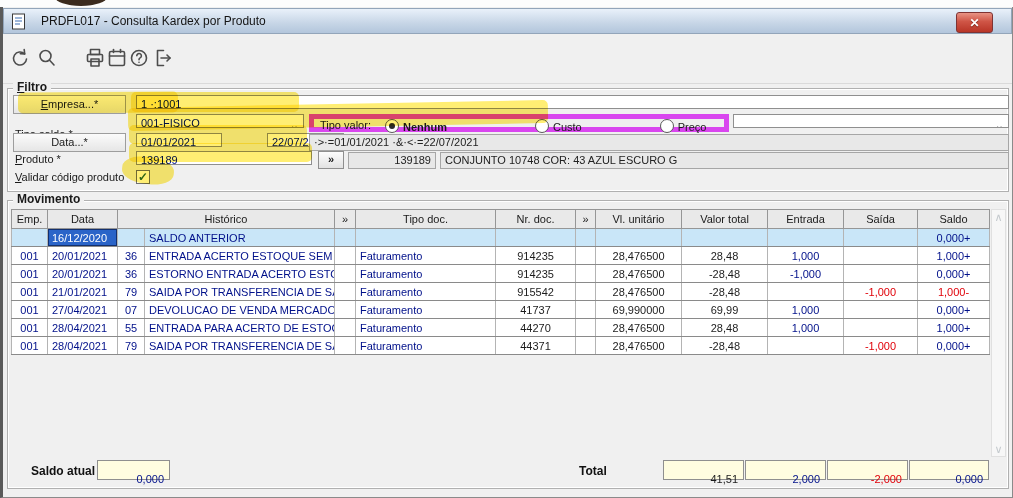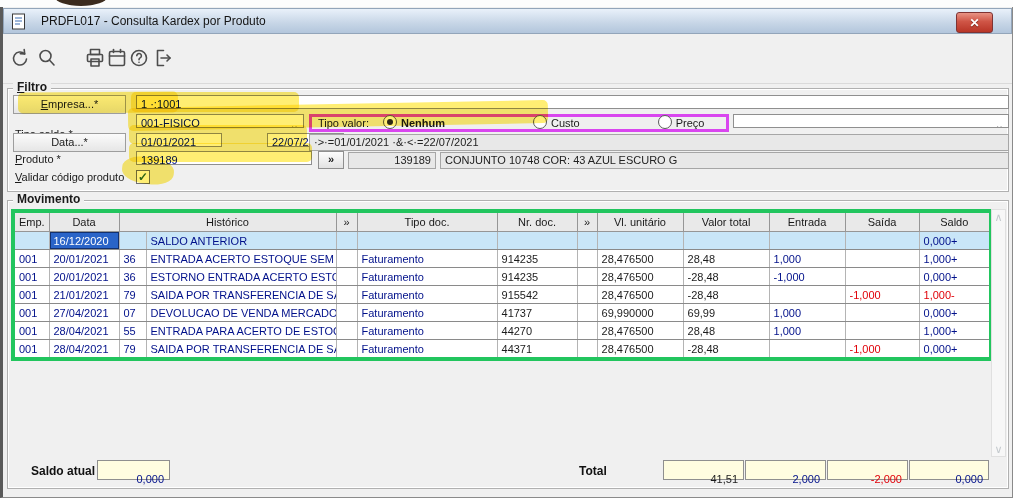--- a/index.html
+++ b/index.html
@@ -26,36 +26,36 @@
   .glabel{position:absolute;background:#f0f0f0;padding:0 4px;font-weight:bold;font-size:12px;}
   
   .fbtn{position:absolute;height:19px;background:linear-gradient(#fbfbfb,#e6e6e6);border:1px solid #9d9d9d;
         box-sizing:border-box;text-align:center;line-height:17px;cursor:pointer;}
   .flabel{position:absolute;height:17px;line-height:17px;}
   .tfield{position:absolute;height:14px;background:#fff;border:1px solid #8f8f8f;box-sizing:border-box;
           line-height:16px;padding:0 4px;color:#00108a;white-space:nowrap;overflow:hidden;}
   .rofield{position:absolute;height:17px;background:#e8e8e8;border:1px solid #a6a6a6;box-sizing:border-box;
            line-height:15px;padding:0 4px;color:#222;white-space:nowrap;overflow:hidden;}
   .combo .chev{position:absolute;right:4px;top:2px;color:#666;font-size:11px;}
-  .panel{position:absolute;background:#efefef;border:3px solid #d946ef;box-sizing:border-box;display:flex;align-items:flex-end;}
+  .panel{position:absolute;background:#efefef;border:5px solid #d946ef;box-sizing:border-box;display:flex;align-items:flex-start;}
   .radio{display:inline-block;width:12px;height:12px;border:1px solid #5a5a5a;border-radius:50%;background:#fff;
          position:relative;vertical-align:-2px;margin-right:4px;cursor:pointer;}
   .radio.on::after{content:"";position:absolute;left:3px;top:3px;width:6px;height:6px;border-radius:50%;background:#2b2b2b;}
   .checkbox{position:absolute;width:14px;height:14px;background:#fff;border:1px solid #707070;box-sizing:border-box;
             color:#2d6a2d;font-size:12px;font-weight:bold;line-height:12px;text-align:center;cursor:pointer;}
   .smallbtn{position:absolute;width:26px;height:18px;background:linear-gradient(#fdfdfd,#e2e2e2);border:1px solid #8f8f8f;
             box-sizing:border-box;text-align:center;line-height:15px;font-weight:bold;cursor:pointer;}
   
   table.grid{position:absolute;border-collapse:collapse;table-layout:fixed;background:#fff;font-size:11px;}
   .grid th{background:#e9e9e9;border:1px solid #969696;font-weight:normal;padding:1px 2px;height:16px;
            white-space:nowrap;overflow:hidden;cursor:pointer;}
   .grid td{border-right:1px solid #b4b4b4;border-bottom:1px solid #8a8a8a;border-left:1px solid #b4b4b4;
            padding:1px 4px;height:15px;color:#00108a;white-space:nowrap;overflow:hidden;cursor:default;}
-  .grid{border:4px solid #22c55e;}
-  .num{text-align:left;}
+  .grid{border:1px solid #22c55e;}
+  .num{text-align:center;}
   td.neg{color:#e00008;}
   td.c-nr_doc,td.c-vl_unitario,td.c-valor_total{color:#1c1c1c;}
   tr.sel td{background:#c9e6f8;}
   tr.sel td.c-data{background:#2a64c8;color:#fff;box-shadow:inset 0 0 0 1px #12306e;}
   
   .vscroll{position:absolute;background:#f7f7f7;border:1px solid #e0e0e0;box-sizing:border-box;
            display:flex;flex-direction:column;justify-content:space-between;align-items:center;cursor:pointer;}
   .vscroll span{color:#c4c9cd;font-size:11px;line-height:14px;}
   
   .sumfield{position:absolute;height:20px;background:#fffde0;border:1px solid #8f8f8f;box-sizing:border-box;

